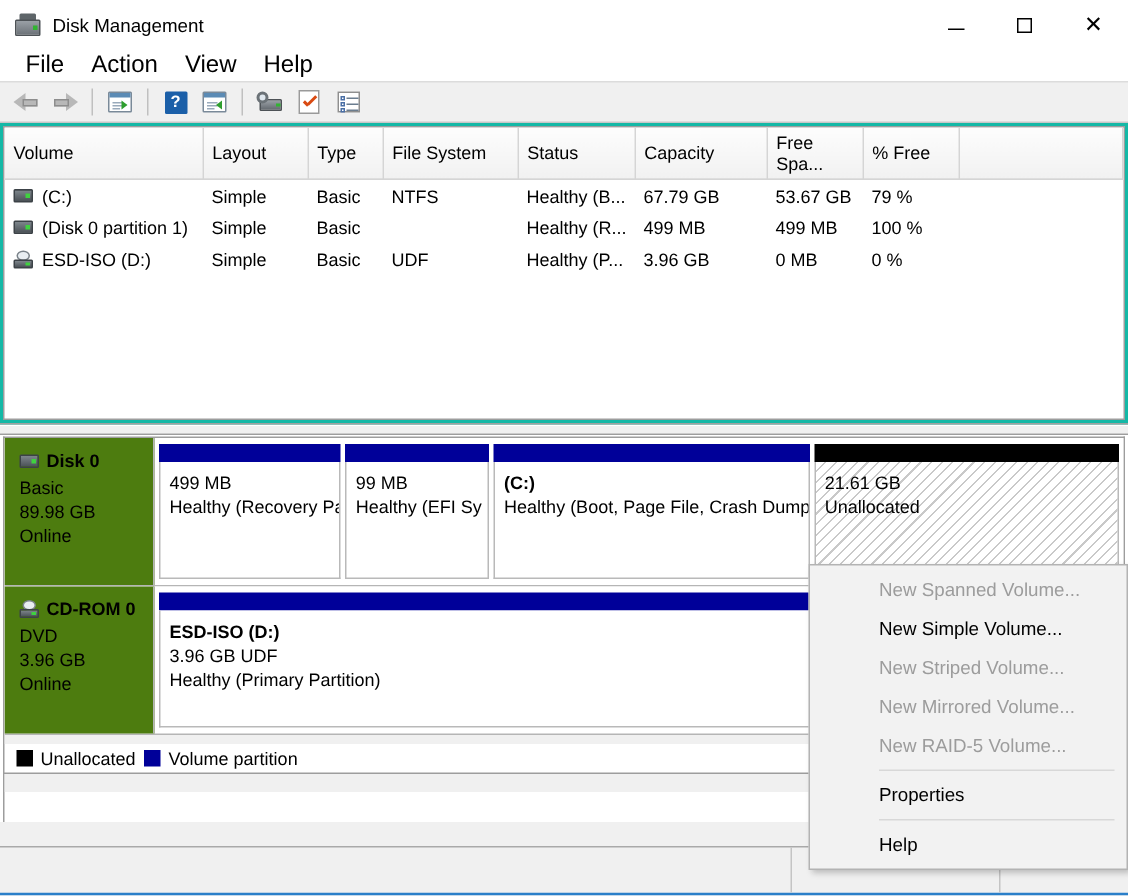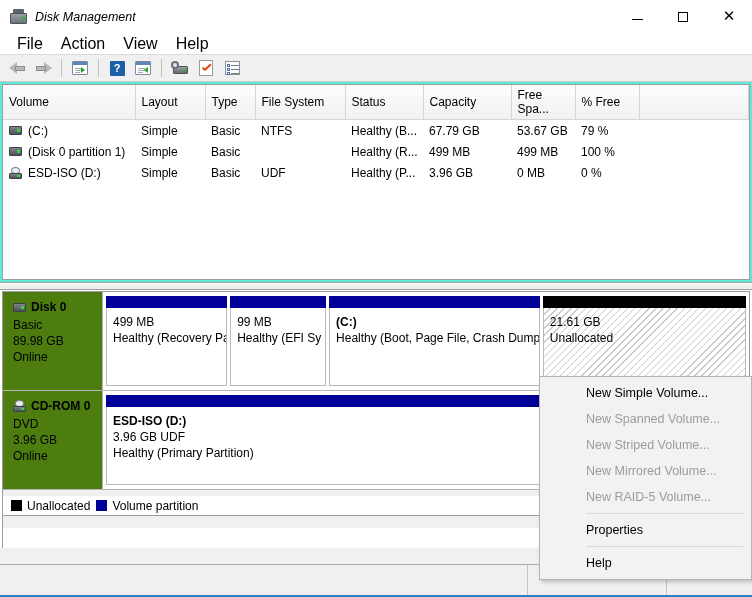--- a/index.html
+++ b/index.html
@@ -7,21 +7,21 @@
     width:752px;height:597px;overflow:hidden;
     font-family:"Liberation Sans","DejaVu Sans",sans-serif;
     font-size:12px;color:#000;background:#ffffff;
     -webkit-font-smoothing:antialiased;
   }
   .window{position:relative;width:752px;height:597px;background:#f0f0f0;
           border-bottom:2px solid #2a7fc9;box-sizing:border-box;}
 
   
   .titlebar{height:33px;background:#ffffff;display:flex;align-items:center;
-            position:relative;border-bottom:1px solid #ffffff;font-style:italic;}
+            position:relative;border-bottom:1px solid #ffffff;}
   .title-icon{width:17px;height:15px;margin-left:10px;margin-right:8px;position:relative;flex:none;}
   .title-icon .tbody{position:absolute;left:0;top:4px;width:17px;height:11px;
      background:linear-gradient(#9aa0a6,#6d7379);border:1px solid #4d5256;box-sizing:border-box;border-radius:1px;}
   .title-icon .tslot{position:absolute;left:3px;top:0px;width:11px;height:5px;background:#5e6569;border-radius:1px;}
   .title-icon .tled{position:absolute;left:12px;top:8px;width:3px;height:3px;background:#31b431;}
   .title-text{font-size:12.5px;color:#000;}
   .winbtns{position:absolute;right:0;top:0;height:33px;display:flex;}
   .winbtn{width:46px;height:33px;display:flex;align-items:center;justify-content:center;
           font-size:13px;color:#000;cursor:default;}
   .gl-min{display:block;width:11px;height:1px;background:#000;margin-top:6px;}
@@ -68,21 +68,21 @@
   .chkdoc .ck{position:absolute;left:1px;top:3px;width:11px;height:9px;}
   .chkdoc .ck:before,.chkdoc .ck:after{content:"";position:absolute;background:#d94a12;}
   .chkdoc .ck:before{left:1px;top:4px;width:4px;height:2px;transform:rotate(45deg);}
   .chkdoc .ck:after{left:3px;top:2px;width:8px;height:2px;transform:rotate(-45deg);}
 
   .listico{width:15px;height:14px;background:#fff;border:1px solid #8f8f8f;box-sizing:border-box;position:relative;}
   .listico .r{position:absolute;left:5px;height:1px;width:8px;background:#6b7d8f;}
   .listico .c{position:absolute;left:1px;width:3px;height:3px;border:1px solid #4a6fa5;box-sizing:border-box;}
 
   
-  .listpane{background:#5eead4;border:1px solid #a0a0a0;border-top:none;border-left:none;border-right:none;
+  .listpane{background:#14b8a6;border:1px solid #a0a0a0;border-top:none;border-left:none;border-right:none;
             height:200px;position:relative;overflow:hidden;padding-left:38px;}
   .lp-inner{position:absolute;left:2px;top:2px;right:2px;bottom:2px;background:#fff;border:1px solid #9d9d9d;
             box-sizing:border-box;overflow:hidden;}
   table.vol{border-collapse:collapse;width:100%;table-layout:fixed;}
   table.vol th{
      background:linear-gradient(#fdfdfd,#f1f1f1);
      border-right:1px solid #d5d5d5;border-bottom:1px solid #d5d5d5;
      font-weight:normal;text-align:left;padding:3px 6px;font-size:12px;height:16px;color:#000;}
   table.vol td{padding:2px 6px;font-size:12px;height:17px;vertical-align:middle;white-space:nowrap;overflow:hidden;}
   .volname{display:flex;align-items:center;gap:6px;}
@@ -422,22 +422,22 @@
         <span>Unallocated</span>
       </span>
       <span class="lgitem">
         <span class="sw primary"></span>
         <span>Volume partition</span>
       </span>
     </div>
   </div>
 
   <div class="ctxmenu">
+    <div class="ctxitem disabled">New Spanned Volume...</div>
     <div class="ctxitem">New Simple Volume...</div>
-    <div class="ctxitem disabled">New Spanned Volume...</div>
     <div class="ctxitem disabled">New Striped Volume...</div>
     <div class="ctxitem disabled">New Mirrored Volume...</div>
     <div class="ctxitem disabled">New RAID-5 Volume...</div>
     <div class="ctxsep"></div>
     <div class="ctxitem">Properties</div>
     <div class="ctxsep"></div>
     <div class="ctxitem">Help</div>
   </div>
 
   <div class="statusbar">

